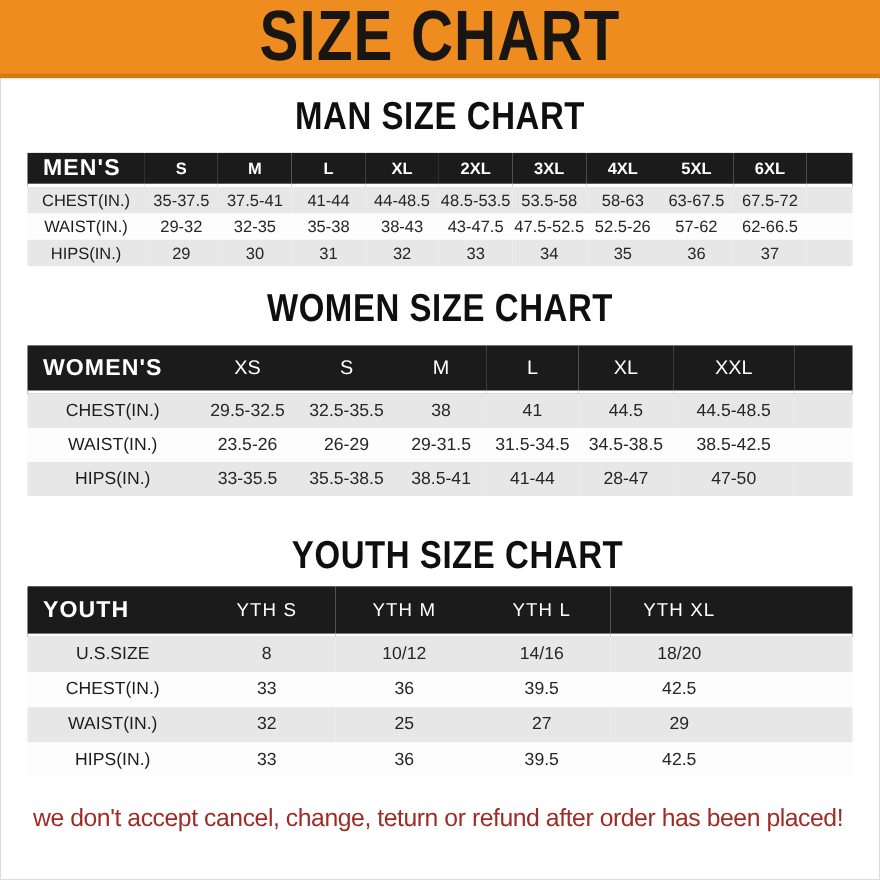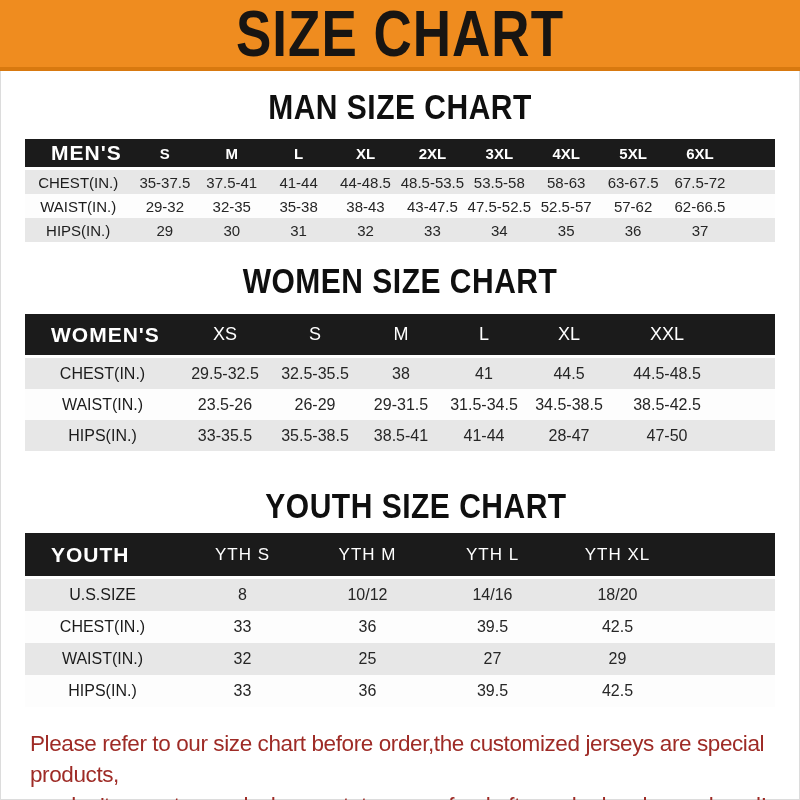--- a/index.html
+++ b/index.html
@@ -41,21 +41,21 @@
     border-collapse:separate;border-spacing:0;
     table-layout:fixed;
   }
   .size-table th,.size-table td{
     padding:0;text-align:center;vertical-align:middle;
     overflow:hidden;white-space:nowrap;
   }
   tr.head{background:#1b1b1b;}
   tr.head th{color:#ffffff;border-bottom:3px solid #ffffff;}
   th.corner{
-    text-align:left;padding-left:26px;
+    text-align:left;padding-left:14px;
     font-size:21px;font-weight:bold;letter-spacing:1px;
   }
   tr.gray{background:#e7e7e7;}
   tr.white{background:#fdfdfd;}
   td.rowlabel{color:#1c1c1c;}
   td.val{color:#262626;}
   
   .men tr.head{height:31px;}
   .men tr.head th.size{font-size:15px;font-weight:bold;}
   .men tr.body{height:24px;}
@@ -132,21 +132,21 @@
     <td></td>
   </tr>
   <tr class="body white">
     <td class="rowlabel">WAIST(IN.)</td>
     <td class="val">29-32</td>
     <td class="val">32-35</td>
     <td class="val">35-38</td>
     <td class="val">38-43</td>
     <td class="val">43-47.5</td>
     <td class="val">47.5-52.5</td>
-    <td class="val">52.5-57</td>
+    <td class="val">52.5-26</td>
     <td class="val">57-62</td>
     <td class="val">62-66.5</td>
     <td></td>
   </tr>
   <tr class="body gray">
     <td class="rowlabel">HIPS(IN.)</td>
     <td class="val">29</td>
     <td class="val">30</td>
     <td class="val">31</td>
     <td class="val">32</td>
@@ -270,15 +270,14 @@
     <td class="val">33</td>
     <td class="val">36</td>
     <td class="val">39.5</td>
     <td class="val">42.5</td>
     <td></td>
   </tr>
 </tbody>
   </table>
 
 <div class="disclaimer">
-  <div>Please refer to our size chart before order,the customized jerseys are special products,</div>
   <div>we don't accept cancel, change, teturn or refund after order has been placed!</div>
 </div>
 
 </body></html>

